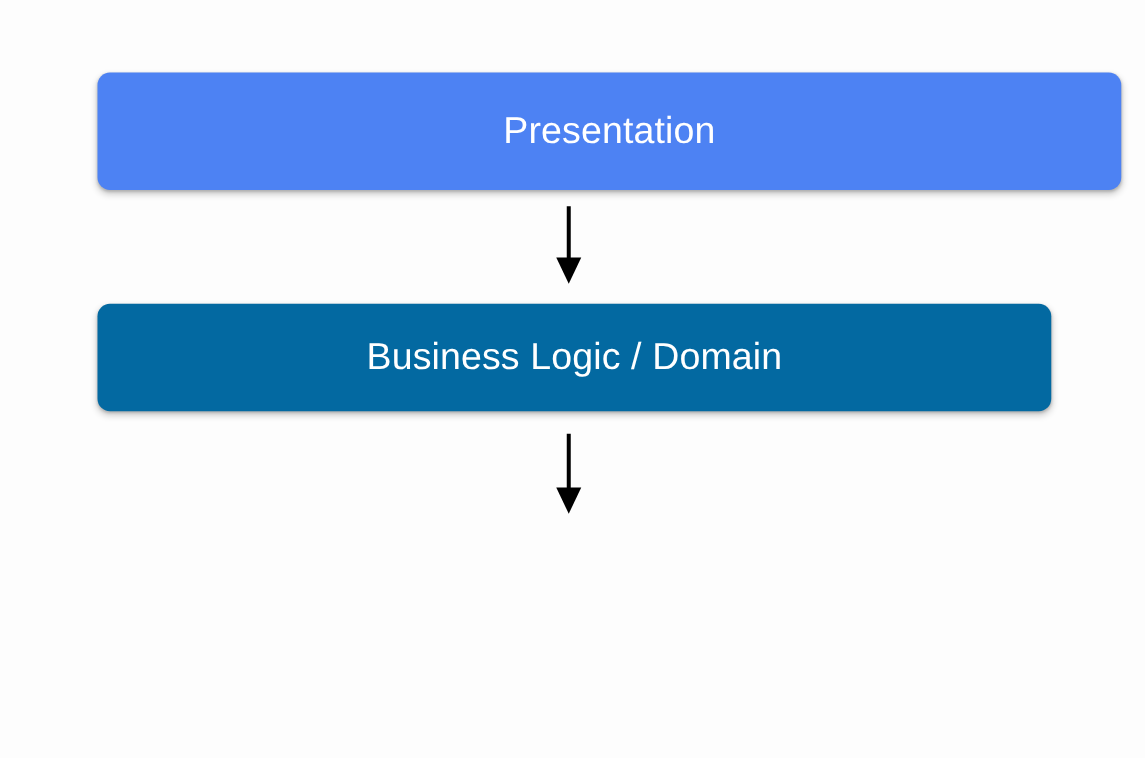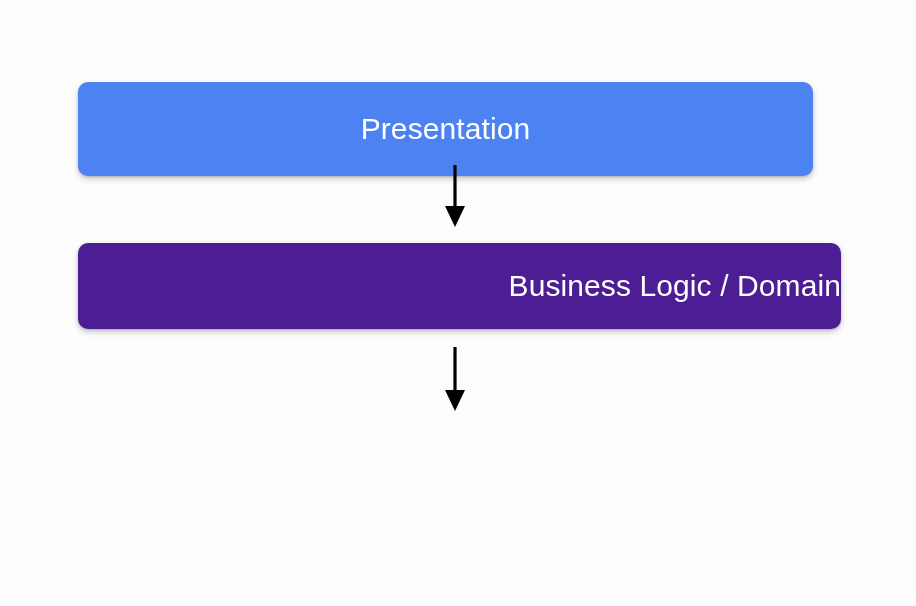--- a/index.html
+++ b/index.html
@@ -41,23 +41,22 @@
     font-size: 30px;
     line-height: 1;
     letter-spacing: 0.1px;
     white-space: nowrap;
     text-align: center;
   }
 
   #layer-presentation {
     left: 78px;
     top: 58px;
-    width: 735px;
+    width: 819px;
     height: 94px;
-    margin-top: 24px;
   }
 
   #layer-business {
     left: 78px;
     top: 243px;
     width: 763px;
     height: 86px;
   }
 
   #layer-data {
@@ -105,21 +104,21 @@
 
   <div class="layer-box" id="layer-presentation" style="background-color: rgb(77, 130, 243);">
     <span class="layer-label" style="color: rgb(255, 255, 255);">Presentation</span>
   </div>
 
   <svg class="flow-arrow" id="arrow-presentation-to-business" viewBox="0 0 60 66">
     <line class="arrow-stroke" x1="30" y1="2" x2="30" y2="48" stroke="#000000"></line>
     <polygon class="arrow-head" points="30,64 20,43 40,43" fill="#000000"></polygon>
   </svg>
 
-  <div class="layer-box" id="layer-business" style="background-color: #4c1d95; justify-content: flex-end;">
+  <div class="layer-box" id="layer-business" style="background-color: #0369a1;">
     <span class="layer-label" style="color: rgb(255, 255, 255);">Business Logic / Domain</span>
   </div>
 
   <svg class="flow-arrow" id="arrow-business-to-data" viewBox="0 0 60 68">
     <line class="arrow-stroke" x1="30" y1="2" x2="30" y2="50" stroke="#000000"></line>
     <polygon class="arrow-head" points="30,66 20,45 40,45" fill="#000000"></polygon>
   </svg>
 
 
 </div>

